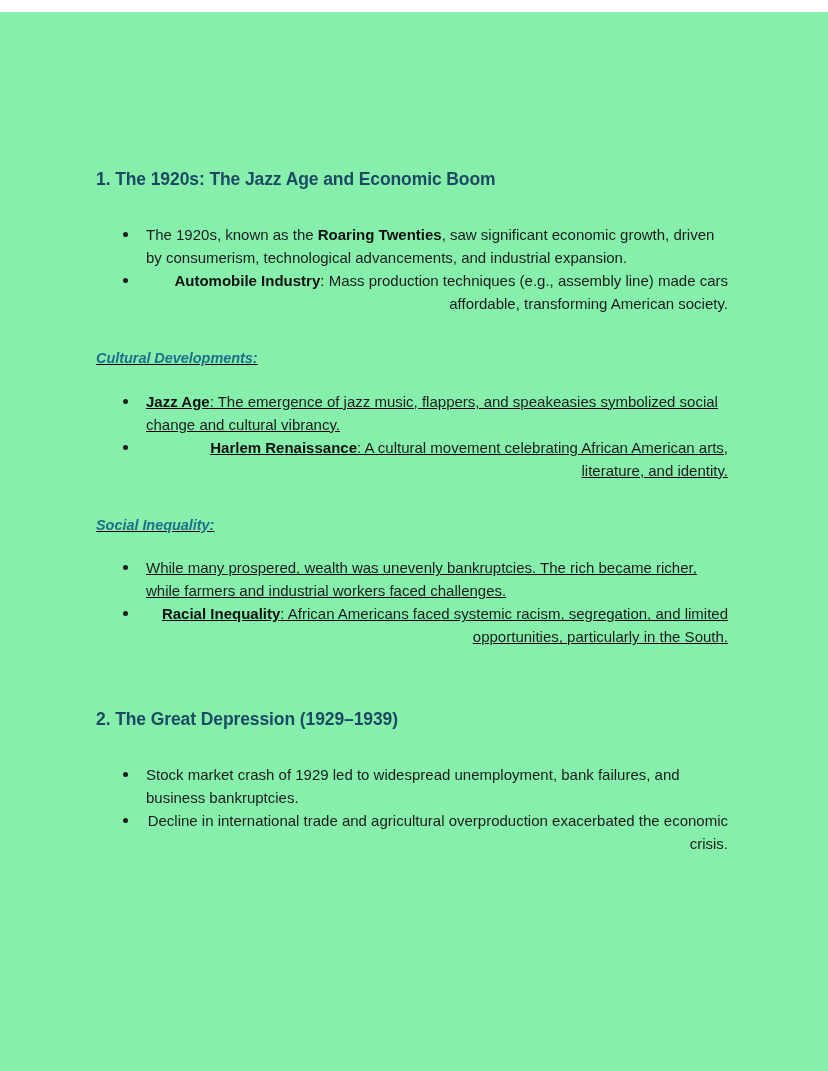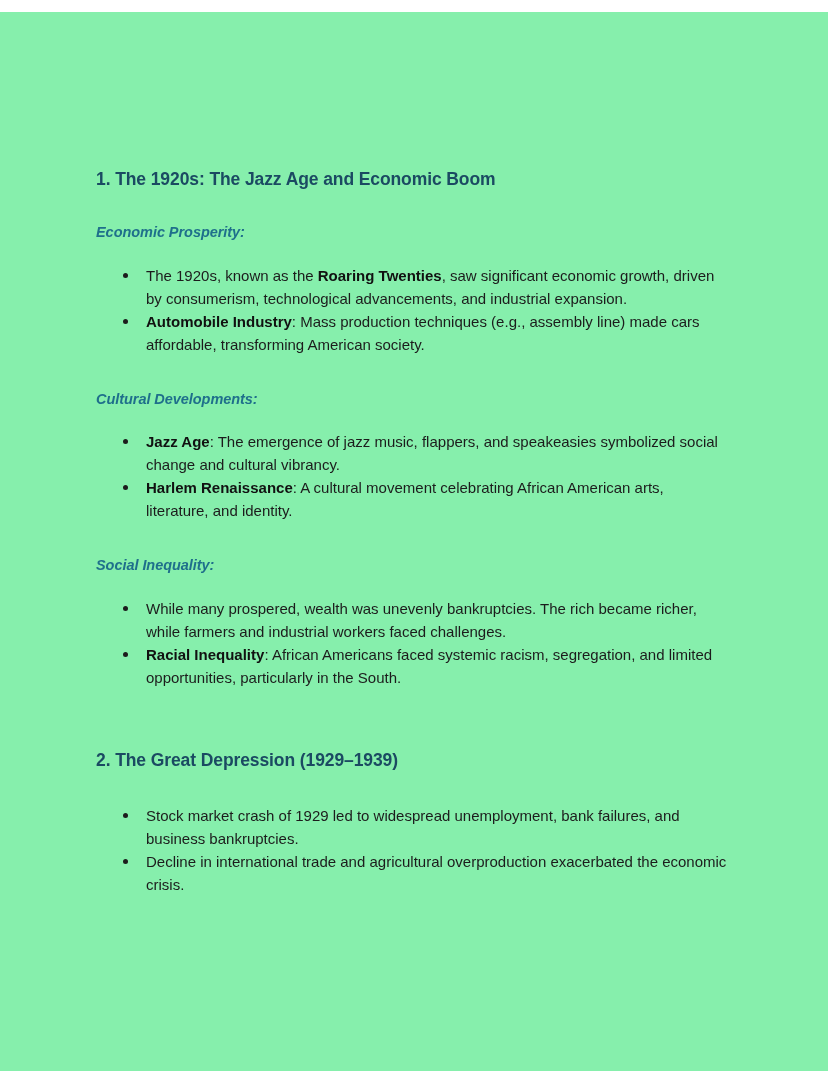--- a/index.html
+++ b/index.html
@@ -57,48 +57,49 @@
   .bullet-list li {
     position: relative;
     padding-left: 50px;
     font-size: 15px;
     line-height: 23px;
     color: #1c1c1c;
     margin-bottom: 0;
   }
   .bullet-list li + li {
     margin-top: 0px;
+    text-align: right;
   }
   .bullet-list li::before {
     content: "";
     position: absolute;
     left: 27px;
     top: 9px;
     width: 5px;
     height: 5px;
     border-radius: 50%;
     background: #1c1c1c;
   }
   .bullet-list li b {
     font-weight: bold;
     color: #111111;
   }
   .subhead-block + .subhead-block {
     margin-top: 34px;
+    text-decoration: underline;
   }
 </style>
 </head>
 <body>
 
 <div class="page">
   <div class="doc-body" id="doc-body">
       <div class="section">
         <h2 class="section-heading">1. The 1920s: The Jazz Age and Economic Boom</h2>
         <div class="subhead-block">
-          <p class="subhead">Economic Prosperity:</p>
           <ul class="bullet-list">
             <li><span>The 1920s, known as the </span><b>Roaring Twenties</b><span>, saw significant economic growth, driven by consumerism, technological advancements, and industrial expansion.</span></li>
             <li><b>Automobile Industry</b><span>: Mass production techniques (e.g., assembly line) made cars affordable, transforming American society.</span></li>
           </ul>
         </div>
         <div class="subhead-block subhead-wrap">
           <p class="subhead">Cultural Developments:</p>
           <ul class="bullet-list">
             <li><b>Jazz Age</b><span>: The emergence of jazz music, flappers, and speakeasies symbolized social change and cultural vibrancy.</span></li>
             <li><b>Harlem Renaissance</b><span>: A cultural movement celebrating African American arts, literature, and identity.</span></li>

